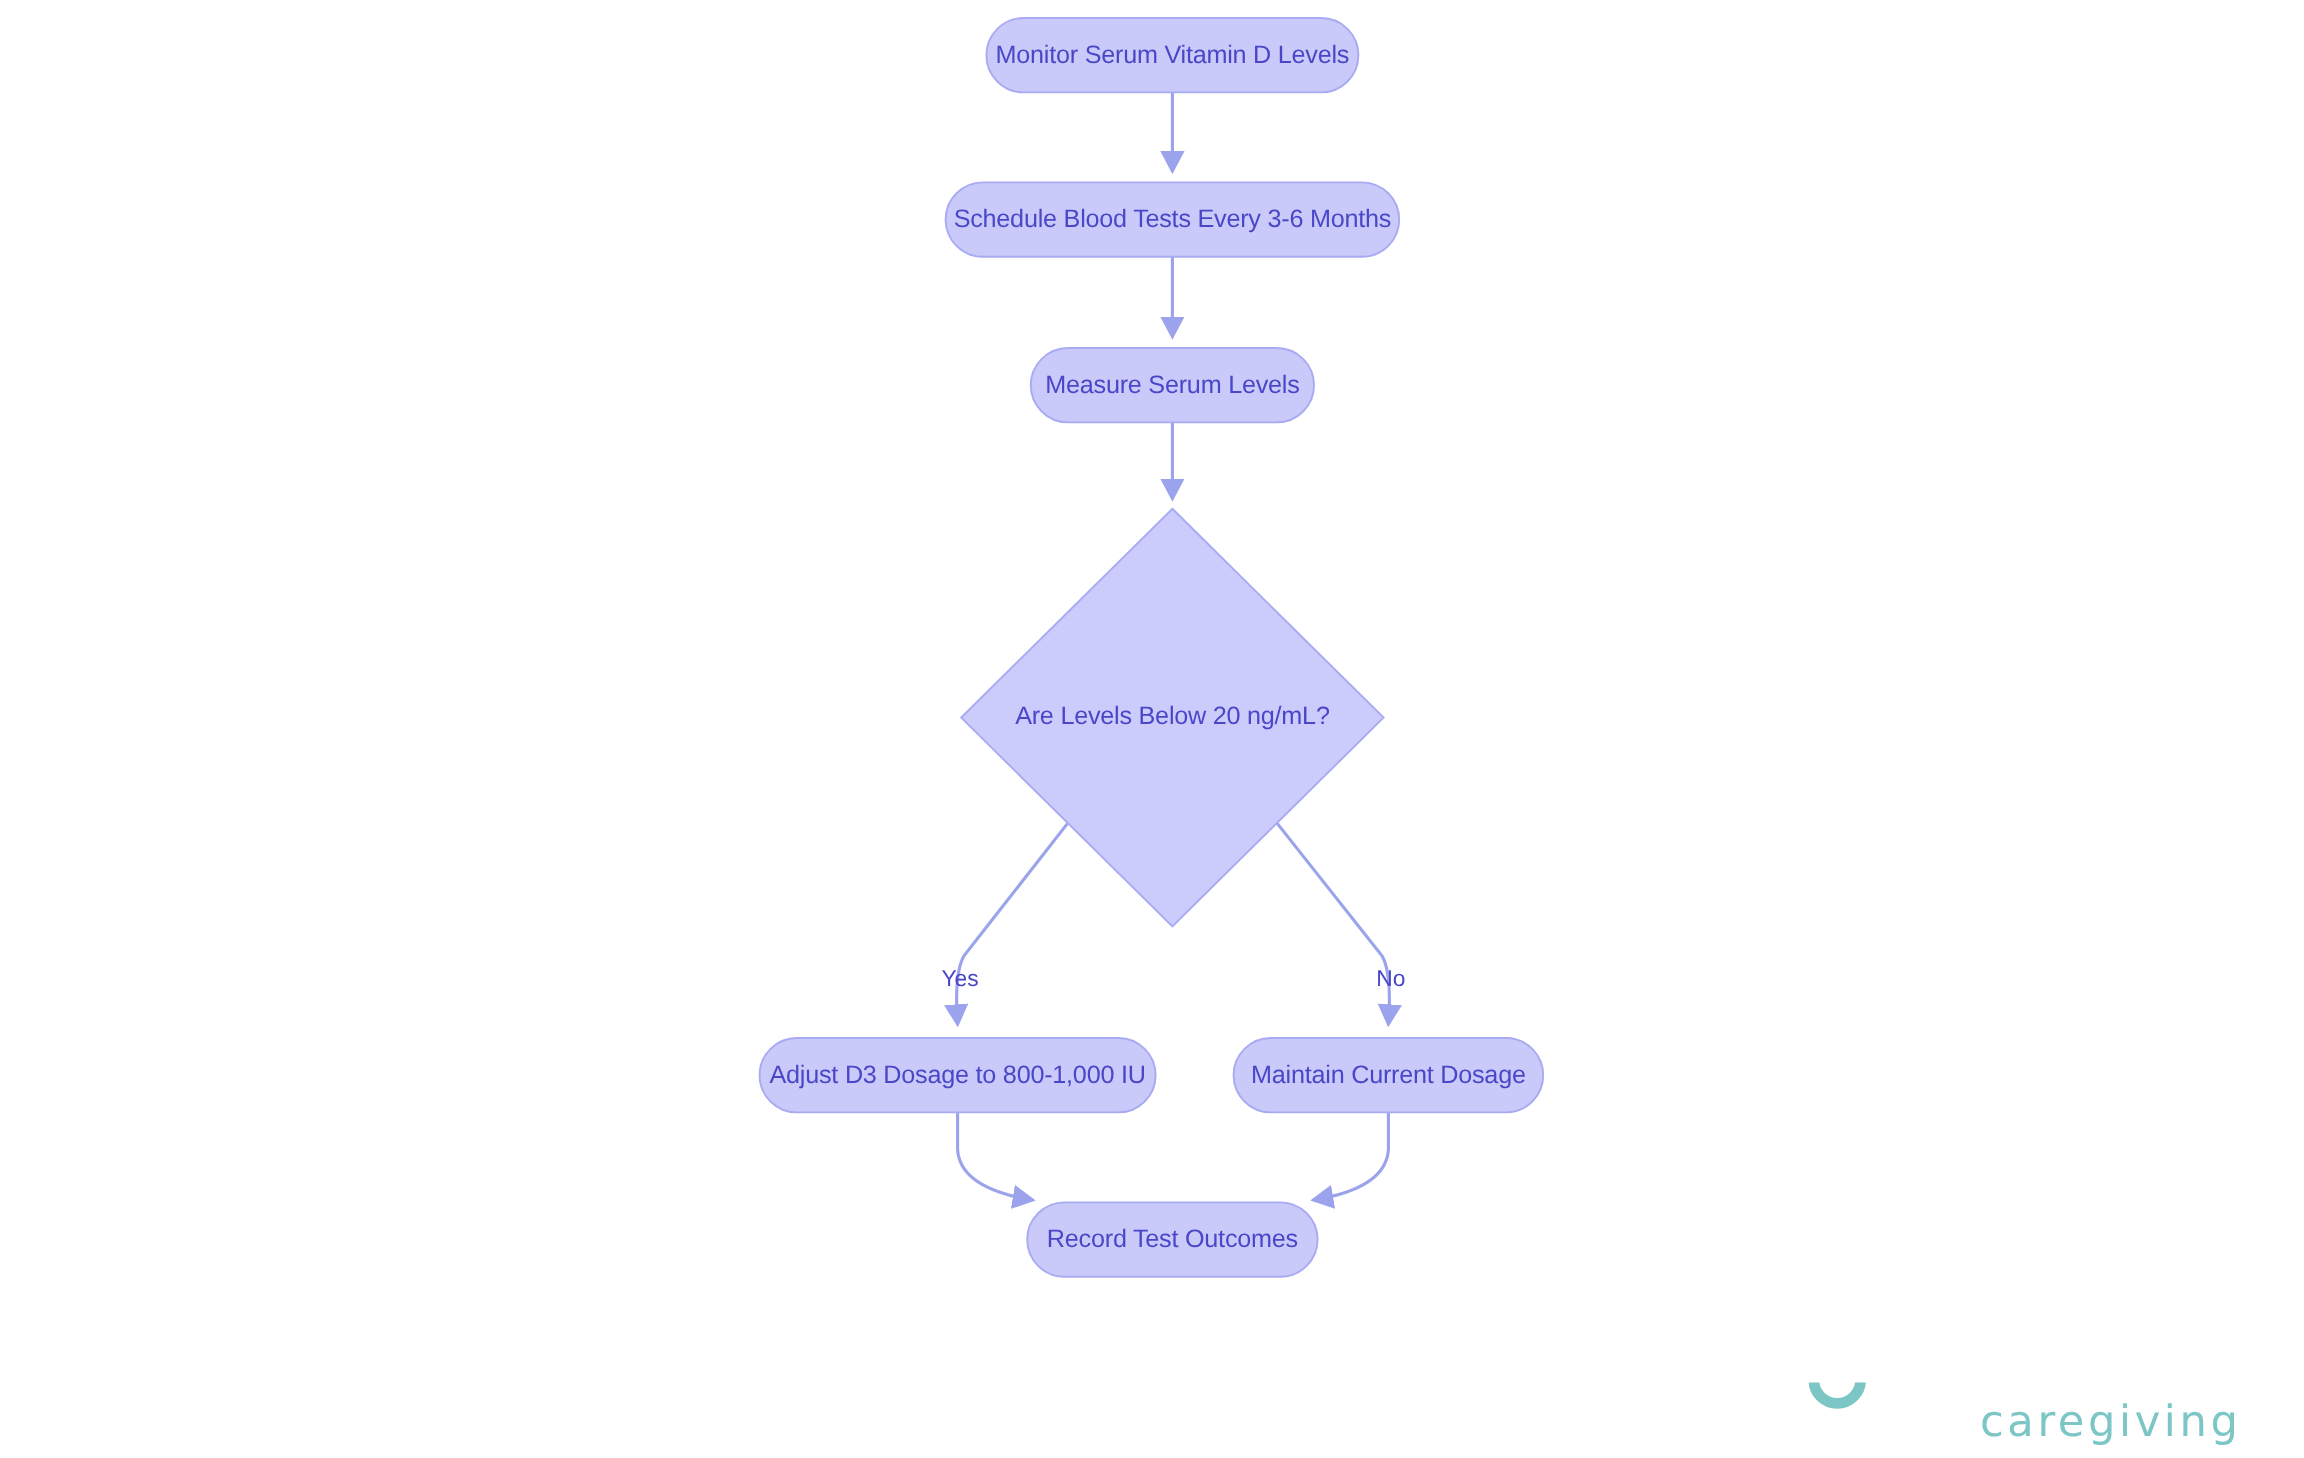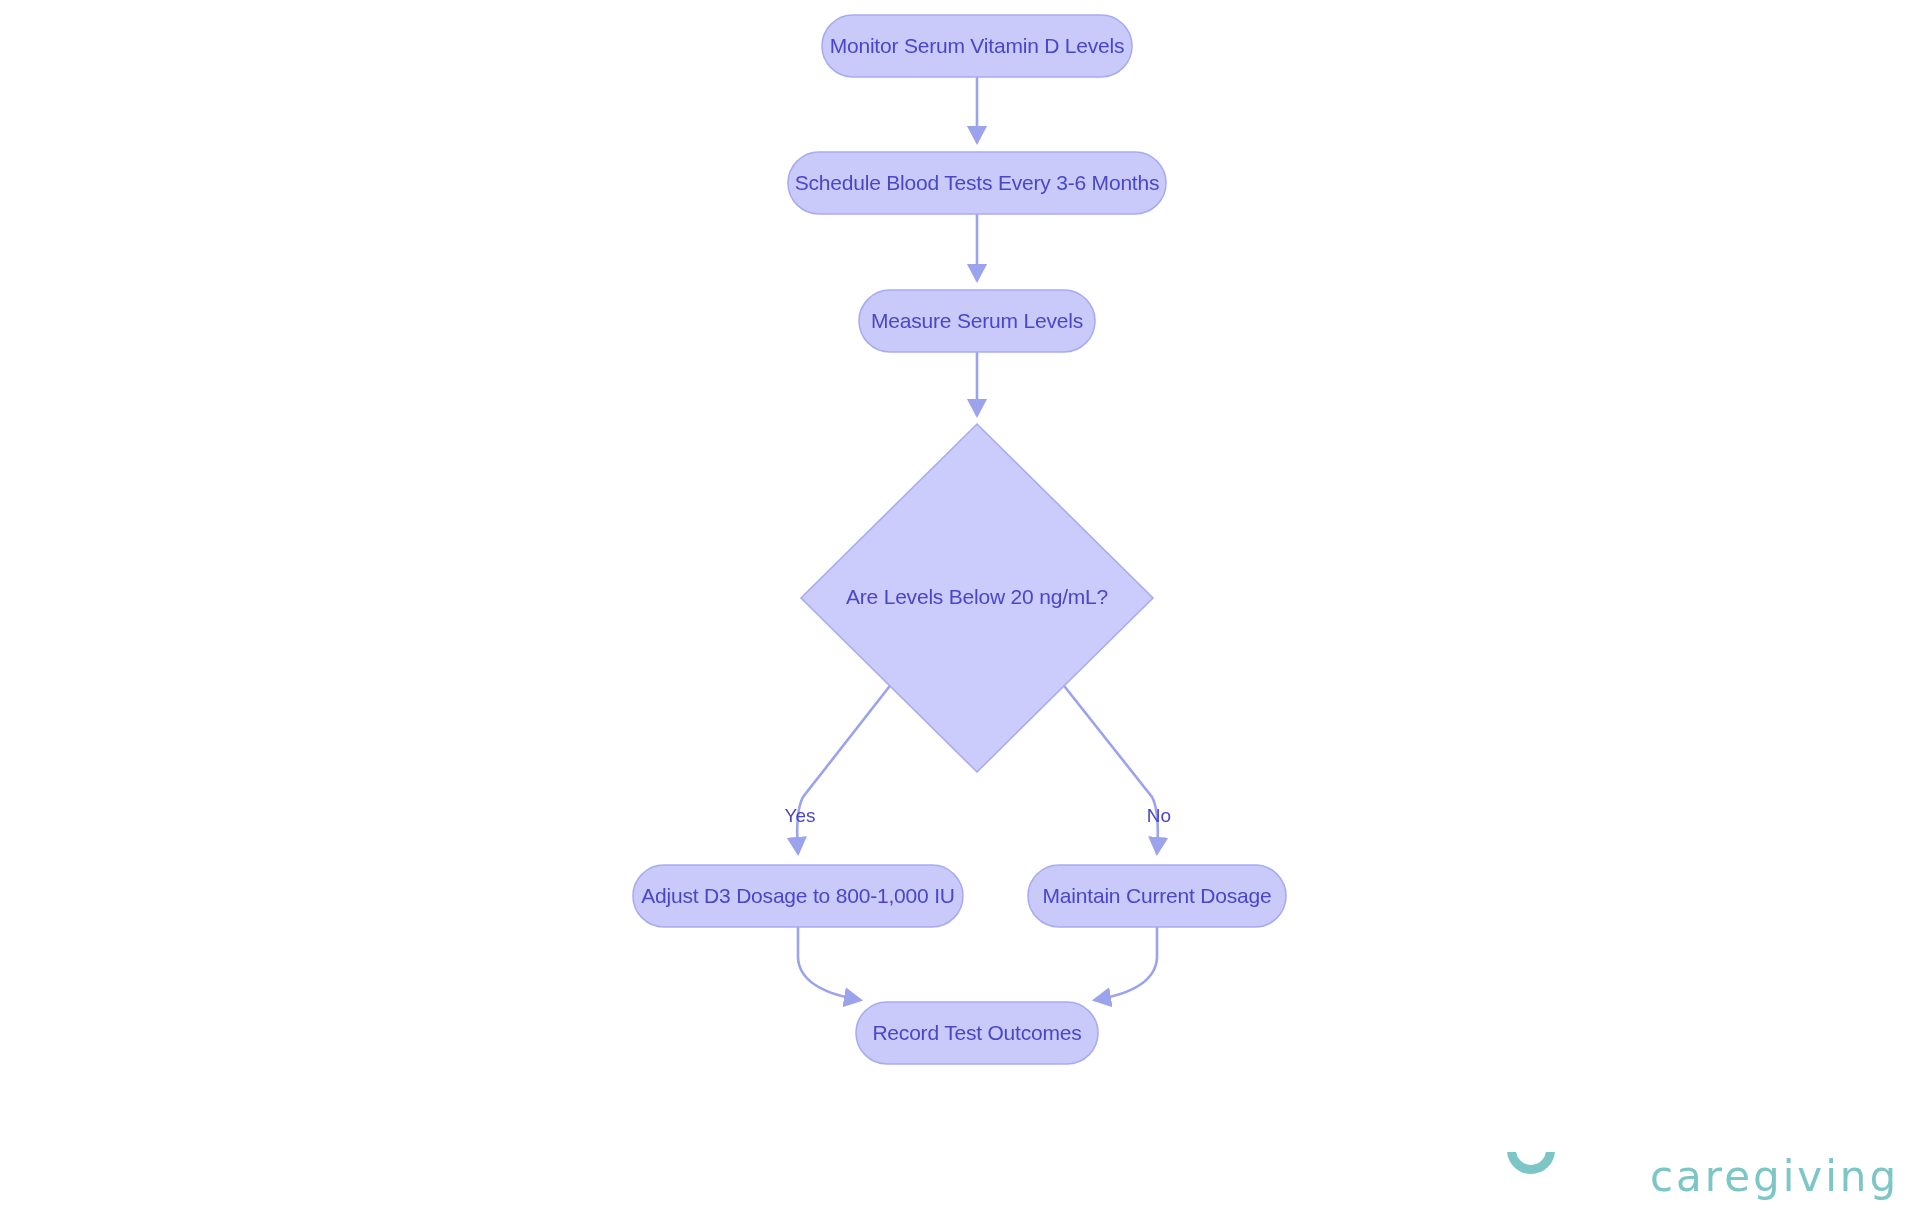--- a/index.html
+++ b/index.html
@@ -62,23 +62,23 @@
     font-family: "DejaVu Sans", sans-serif;
     font-weight: bold;
     font-size: 62px;
     letter-spacing: -1px;
     line-height: 1;
     white-space: nowrap;
   }
   .logo-sub {
     position: absolute;
     left: 232px;
-    top: 56px;
+    top: 68px;
     font-family: "DejaVu Sans", sans-serif;
-    font-size: 42px;
+    font-size: 36px;
     letter-spacing: 3px;
     line-height: 1;
     white-space: nowrap;
   }
   .logo-smile {
     position: absolute;
     left: 89px;
     top: 52px;
     width: 56px;
     height: 34px;

